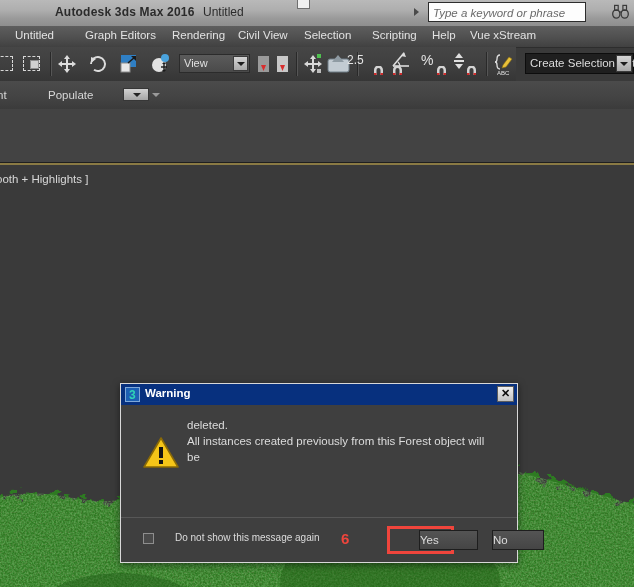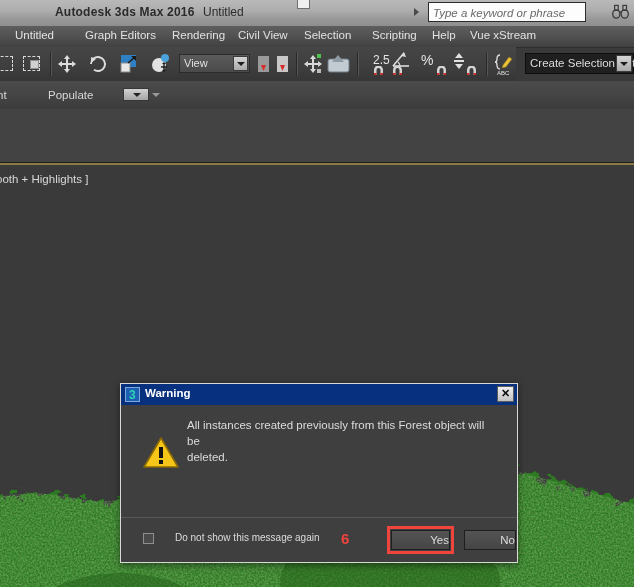--- a/index.html
+++ b/index.html
@@ -194,23 +194,24 @@
   .chk-label{position:absolute;left:32px;top:0px;font-size:10px;color:#dcdcdc;white-space:nowrap;}
   .step-num{
     position:absolute;left:341px;top:530px;z-index:60;
     font-size:15px;font-weight:bold;color:#f0453c;
   }
   .btn-yes-wrap{
     position:absolute;left:266px;top:8px;width:67px;height:28px;
     border:3px solid #f0453c;box-sizing:border-box;
   }
   .dlg-btn{
-    position:absolute;font-size:11.5px;color:#dcdcdc;text-align:right;
+    position:absolute;font-size:11.5px;color:#dcdcdc;text-align:left;
     background:#4b4b4b;border:1px solid #1e1e1e;box-sizing:border-box;cursor:pointer;
     font-family:"Liberation Sans", sans-serif;
+    margin-left:28px;
   }
   .btn-yes{
     left:270px;top:12px;width:59px;height:20px;line-height:18px;
     background:linear-gradient(to bottom,#545454,#454545);
   }
   .btn-no{
     left:343px;top:12px;width:52px;height:20px;line-height:18px;
     background:linear-gradient(to bottom,#545454,#454545);
   }
 </style>
@@ -323,21 +324,21 @@
       <rect x="17" y="18" width="4" height="4" fill="#bdbdbd"></rect>
     </svg>
 
     <svg class="tb-icon" style="left:325px" viewBox="0 0 26 26">
       <rect x="3" y="8" width="21" height="13" rx="2" fill="#c2cbd2" stroke="#6e7c86"></rect>
       <polygon points="13,4 19,11 7,11" fill="#8f9ba3"></polygon>
     </svg>
 
     <div class="tb-sep" style="left:357px"></div>
 
-    <div class="num25" style="left:373px;top:6px">2.5</div>
+    <div class="num25" style="left:347px;top:6px">2.5</div>
     <svg class="magnet" style="left:373px;top:19px" viewBox="0 0 11 9">
       <path d="M1,9 L1,4 a4.5,4.5 0 0,1 9,0 L10,9 L7.5,9 L7.5,4 a2,2 0 0,0 -4,0 L3.5,9 Z" fill="#d4d4d4"></path>
       <rect x="1" y="7" width="2.5" height="2.4" fill="#cf2b2b"></rect>
       <rect x="7.5" y="7" width="2.5" height="2.4" fill="#cf2b2b"></rect>
     </svg>
 
     <svg class="tb-icon" style="left:389px;top:2px" viewBox="0 0 26 26">
       <line x1="4" y1="17" x2="20" y2="17" stroke="#dcdcdc" stroke-width="1.6"></line>
       <line x1="4" y1="17" x2="15" y2="4" stroke="#dcdcdc" stroke-width="1.6"></line>
       <polygon points="15,3 17,8 12,7" fill="#dcdcdc"></polygon>
@@ -452,22 +453,22 @@
     </div>
 
     <div class="dlg-body">
       <svg class="warn-icon" viewBox="0 0 36 33">
         <polygon points="18,2 35,31 1,31" fill="#f5c518" stroke="#8a6a06" stroke-width="1.6" stroke-linejoin="round"></polygon>
         <rect x="16" y="11" width="4" height="11" fill="#141414"></rect>
         <rect x="16" y="24" width="4" height="4" fill="#141414"></rect>
       </svg>
 
       <div class="dlg-msg">
+        <div>deleted.</div>
         <div>All instances created previously from this Forest object will be</div>
-        <div>deleted.</div>
       </div>
     </div>
 
     <div class="dlg-footer">
       <div class="chk-row">
         <div class="chk-box"></div>
         <div class="chk-label">Do not show this message again</div>
       </div>
 
       <div class="btn-yes-wrap"></div>

